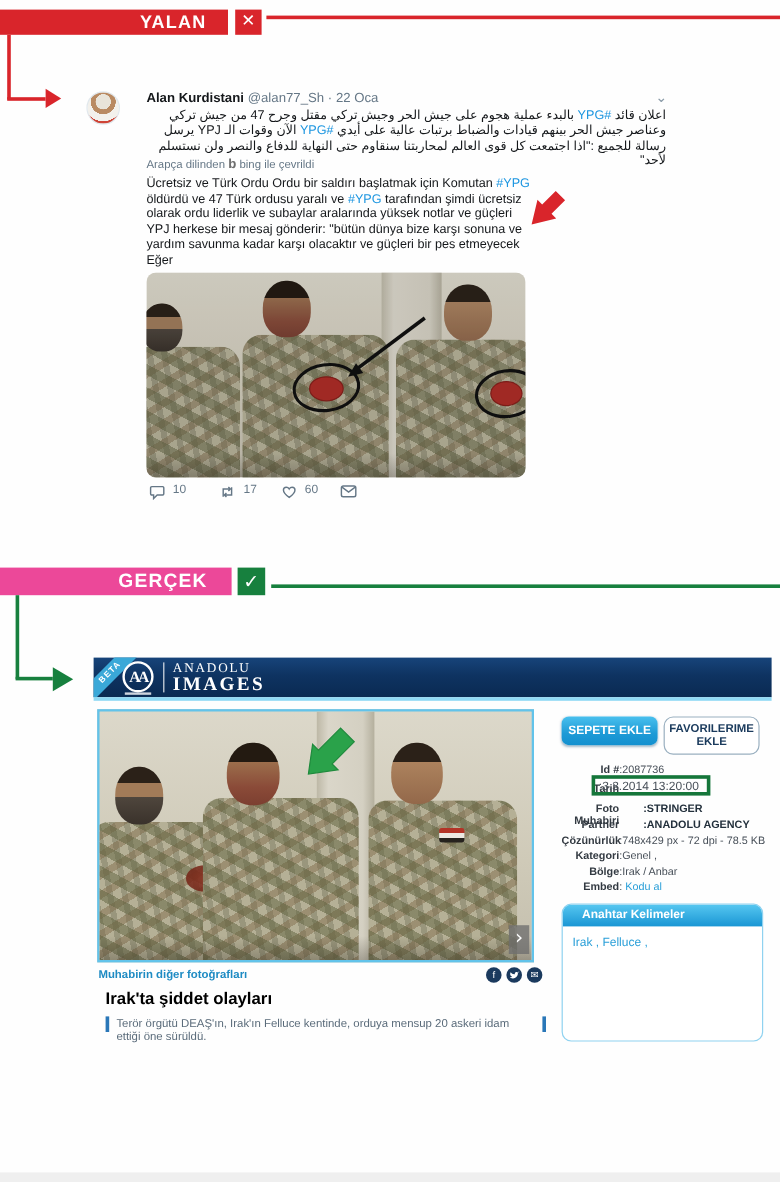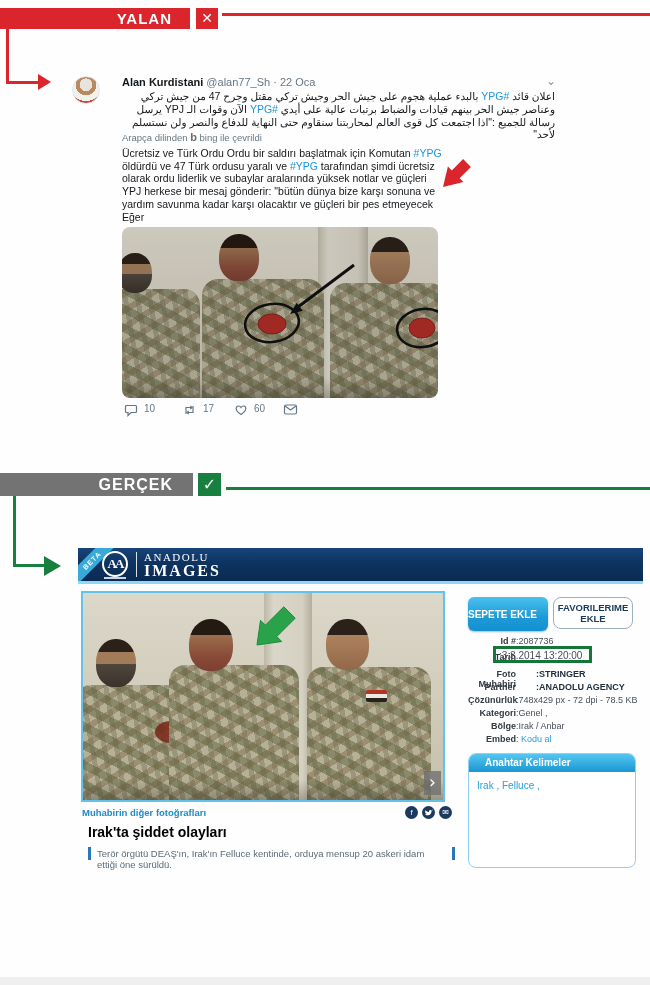--- a/index.html
+++ b/index.html
@@ -50,21 +50,21 @@
   .wall-door{position:absolute;top:0;bottom:0;background:linear-gradient(90deg,#bdb8a6,#dad6c9 20%,#d4d0c2 80%,#b4af9d);}
   .flag-iraq{position:absolute;background:linear-gradient(180deg,#b33327 0 34%,#ece8e2 34% 67%,#26221e 67% 100%);border-radius:2px;}
   .tag-yellow{position:absolute;background:#d2bc55;border-radius:2px;}
   .blood-blob{position:absolute;background:radial-gradient(#8a2c1d,#6b2013);border-radius:50%;opacity:.85;}
 
   .tw-actions{left:122px;top:403px;width:240px;height:16px;color:#657786;font-size:10px;}
   .act{position:absolute;top:0;display:flex;align-items:flex-start;gap:6px;}
   .act svg{display:block;}
 
   
-  .gercek-banner{left:0;top:473px;width:193px;height:23px;background:#737373;color:#fff;
+  .gercek-banner{left:0;top:473px;width:193px;height:23px;background:#ec4899;color:#fff;
     font-weight:bold;font-size:16px;letter-spacing:1px;text-align:right;line-height:23px;padding-right:20px;box-sizing:border-box;}
   .gercek-checkbox{left:198px;top:473px;width:23px;height:23px;background:#17803e;color:#fff;
     font-size:16px;font-weight:bold;text-align:center;line-height:23px;font-family:"DejaVu Sans",sans-serif;}
   .gercek-line{left:226px;top:487px;width:424px;height:2.5px;background:#17803e;}
   .conn-v-green{left:13px;top:496px;width:3px;height:70px;background:#17803e;}
   .conn-h-green{left:13px;top:564px;width:31px;height:3px;background:#17803e;}
   .conn-ah-green{left:44px;top:556px;width:0;height:0;border-top:10px solid transparent;
     border-bottom:10px solid transparent;border-left:17px solid #17803e;}
 
   
@@ -94,23 +94,23 @@
     text-align:center;line-height:13px;position:relative;}
   .soc svg{position:absolute;left:2px;top:2.5px;}
   .aa-headline{left:88px;top:824px;font-size:14px;font-weight:bold;color:#000000;}
   .aa-quote{left:88px;top:846px;width:366px;}
   .qbar{position:absolute;top:1px;width:2.5px;height:13px;background:#2a77b8;}
   .qbar-l{left:0;}
   .qbar-r{left:364px;}
   .aa-summary{position:absolute;left:9px;top:2px;width:346px;font-size:9.5px;color:#5a6b7a;}
 
   
-  .btn-cart{left:468px;top:597px;width:80px;height:34px;border-radius:6px;
+  .btn-cart{left:468px;top:597px;width:80px;height:24px;border-radius:6px;
     background:linear-gradient(180deg,#49c0ee 0%,#1d9ad6 60%,#1390cf 100%);
-    color:#fff;font-weight:bold;font-size:10px;text-align:center;display:flex;align-items:center;justify-content:flex-start;
+    color:#fff;font-weight:bold;font-size:10px;text-align:center;display:flex;align-items:center;justify-content:center;
     box-shadow:0 1px 2px rgba(0,60,100,.35);}
   .btn-fav{left:553px;top:597px;width:80px;height:32px;border-radius:8px;background:#fff;border:1.5px solid #9ab0c0;
     box-sizing:border-box;color:#1a3a5c;font-weight:bold;font-size:9.5px;text-align:center;display:flex;align-items:center;justify-content:center;}
   .meta{left:468px;top:636px;width:178px;font-size:9px;color:#474f58;}
   .mrow{position:absolute;left:0;width:178px;height:13px;text-align:right;}
   .mlabel{position:absolute;left:0;top:0;width:48px;font-weight:bold;color:#333a42;}
   .mvalue{position:absolute;left:48px;top:0;color:#474f58;}
   .mbold{font-weight:bold;color:#23303c;margin-left:20px;}
   .mlink{color:#2a9fd8;}
   .tarih-box{left:493px;top:646px;width:99px;height:17px;border:3px solid #15763a;box-sizing:border-box;}

